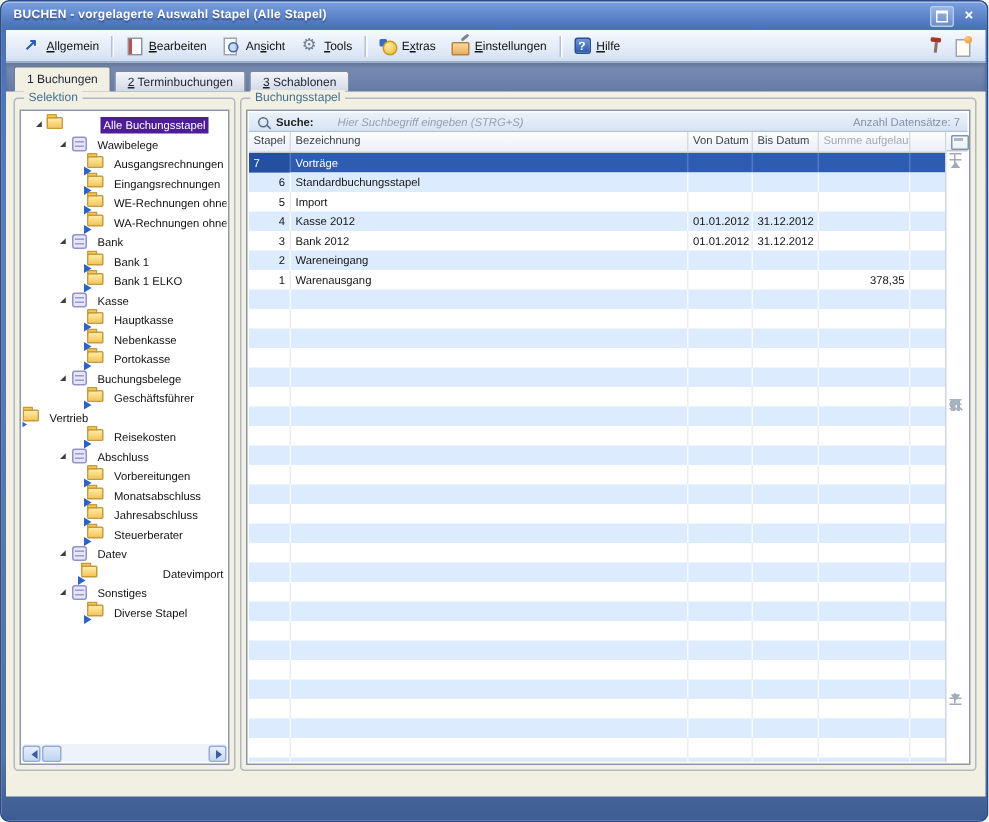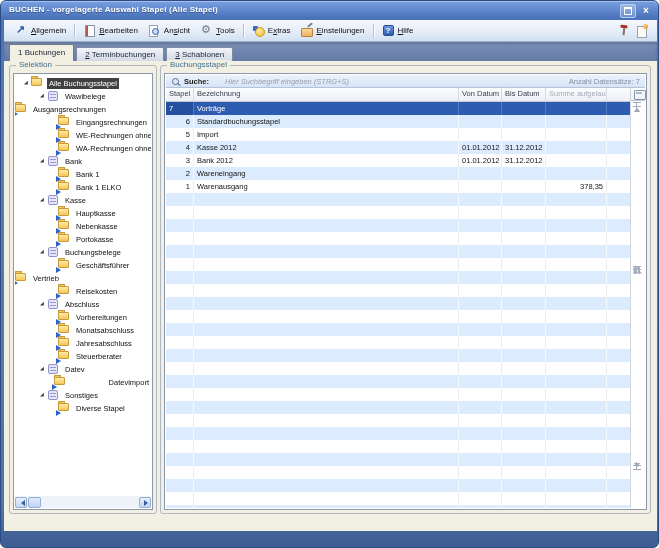--- a/index.html
+++ b/index.html
@@ -78,21 +78,21 @@
 
   .panel{position:absolute;left:3px;top:7px;right:3px;bottom:3px;background:#fff;border:1px solid #8c98aa;overflow:hidden;}
 
   
   .tree{position:absolute;left:1px;right:1px;top:1px;bottom:14px;overflow:hidden;padding-top:2px;}
   .trow{height:13px;display:flex;align-items:center;font-size:7.5px;color:#101010;white-space:nowrap;}
   .texp{width:10px;flex:none;text-align:center;}
   .texp::before{content:"\25E2";font-size:5px;color:#3c3c3c;position:relative;top:-2px;}
   .ticon{width:13px;height:11px;margin-right:3px;position:relative;flex:none;}
   .tlabel{padding:0 2px;line-height:11px;}
-  .trow.selected .tlabel{background:#404040;color:#fff;}
+  .trow.selected .tlabel{background:#4c1d95;color:#fff;margin-left:20px;}
 
   .ticon.folder-open::before,.ticon.folder-go::before{content:"";position:absolute;left:0;top:-2px;width:5px;height:3px;
     background:#f3c659;border:1px solid #c79a3c;border-bottom:none;border-radius:1px 1px 0 0;}
   .ticon.folder-open::after,.ticon.folder-go::after{content:"";position:absolute;left:0;top:0;width:11px;height:8px;
     background:linear-gradient(180deg,#ffeca6,#f3c659);border:1px solid #c79a3c;border-radius:1px;box-sizing:border-box;}
   .ticon.folder-go i{position:absolute;left:-2px;bottom:-2px;width:0;height:0;z-index:2;
     border:3px solid transparent;border-left:5px solid #2b63c6;}
   .ticon.stack::after{content:"";position:absolute;left:1px;top:0;width:10px;height:10px;border-radius:2px;
     background:#e6e6f8;border:1px solid #9292ca;box-sizing:border-box;}
   .ticon.stack::before{content:"";position:absolute;left:3px;top:3px;width:6px;height:1px;z-index:2;
@@ -236,21 +236,21 @@
             <div class="trow selected" style="padding-left: 6px;">
               <span class="texp"></span>
               <span class="ticon folder-open"></span>
               <span class="tlabel">Alle Buchungsstapel</span>
             </div>
             <div class="trow" style="padding-left: 22px;">
               <span class="texp"></span>
               <span class="ticon stack"></span>
               <span class="tlabel">Wawibelege</span>
             </div>
-            <div class="trow" style="">
+            <div class="trow" style="padding-left: 43px;">
               <span class="ticon folder-go">
                 <i></i>
               </span>
               <span class="tlabel">Ausgangsrechnungen</span>
             </div>
             <div class="trow" style="padding-left: 43px;">
               <span class="ticon folder-go">
                 <i></i>
               </span>
               <span class="tlabel">Eingangsrechnungen</span>

